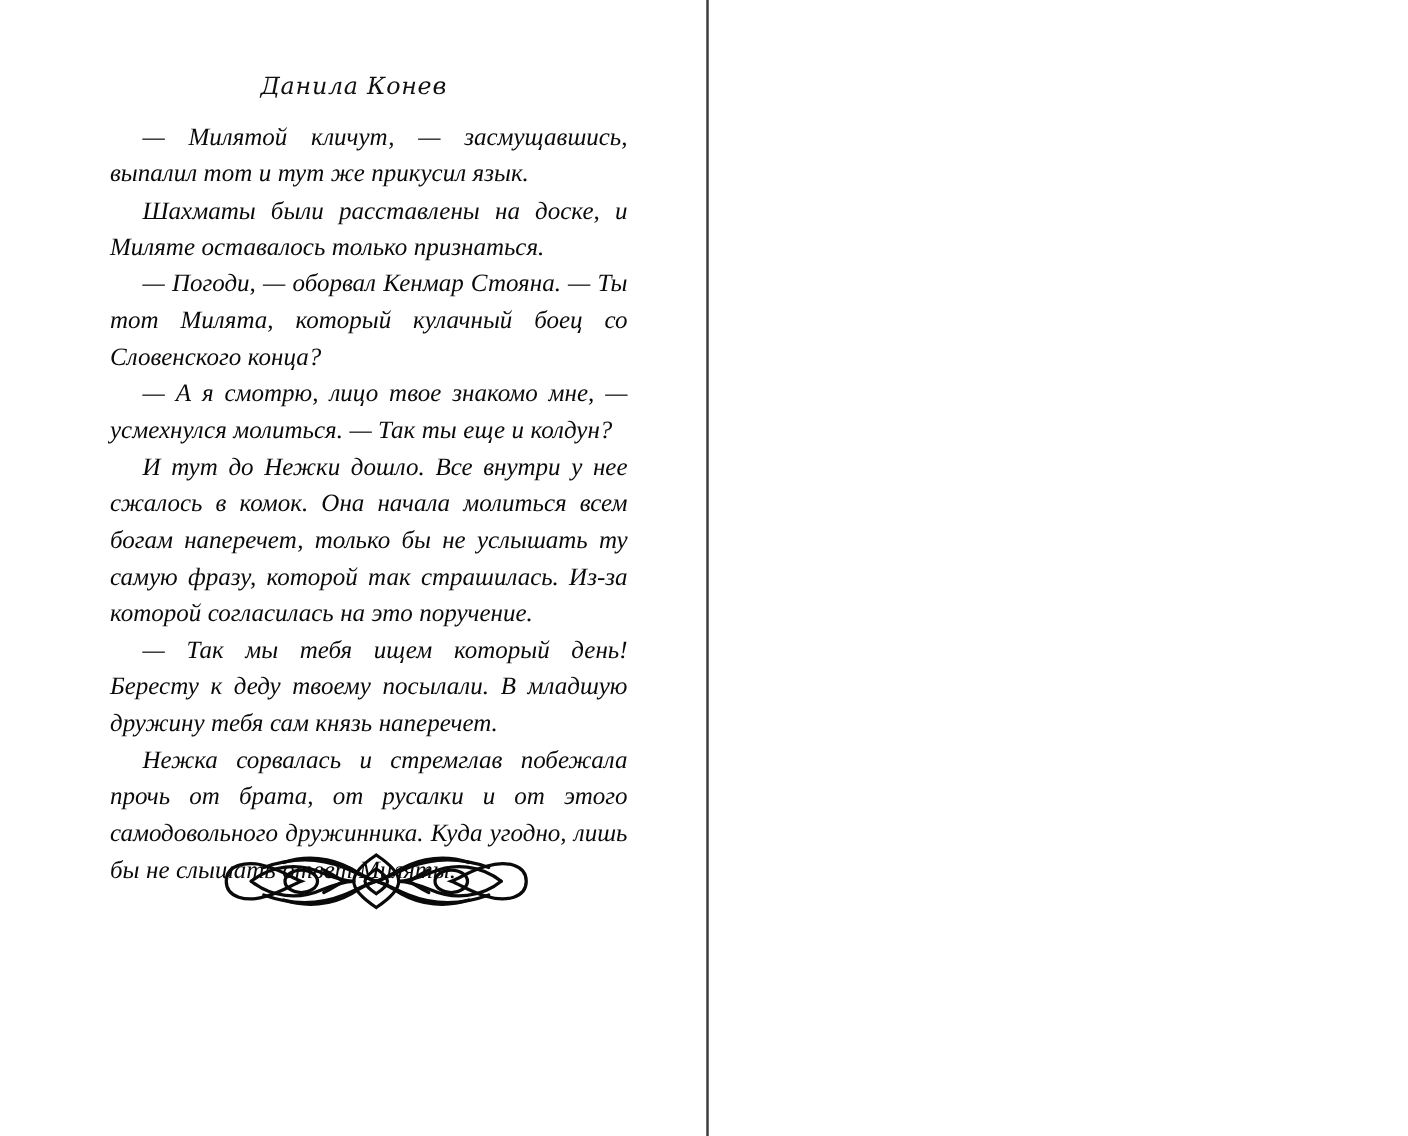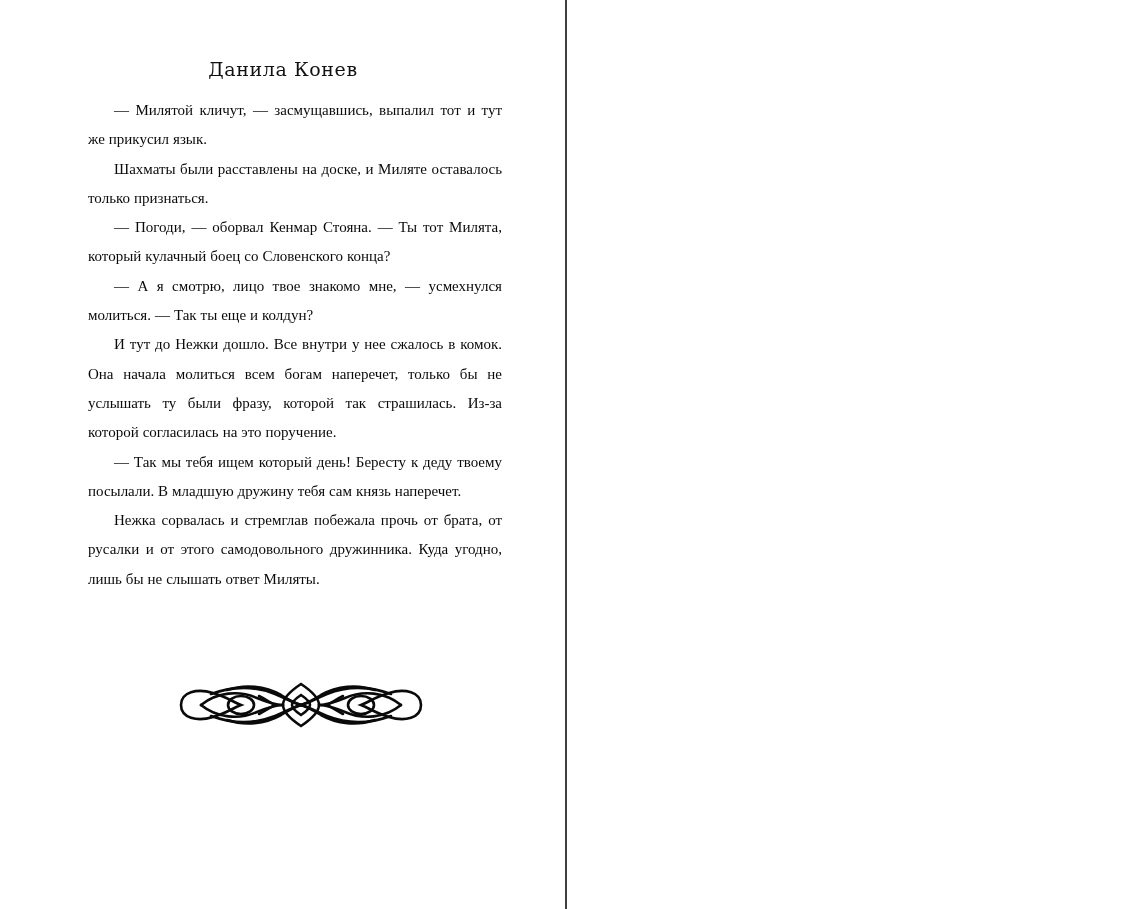--- a/index.html
+++ b/index.html
@@ -20,21 +20,21 @@
   #spread {
     position: absolute;
     inset: 0;
     display: flex;
   }
   .page {
     position: relative;
     height: 909px;
     background: #ffffff;
   }
-  #page-left  { width: 566px; }
+  #page-left  { width: 566px; font-style: italic; }
   #page-right { width: 560px; }
 
   
   #gutter-rule {
     position: absolute;
     left: 565px;
     top: 0;
     width: 2px;
     height: 909px;
     background: #3d3f40;
@@ -58,21 +58,21 @@
     position: absolute;
     left: 88px;
     top: 96px;
     width: 414px;
   }
 
   .bodytext p {
     margin: 0;
     text-align: justify;
     text-indent: 26px;
-    font-size: 15px;
+    font-size: 20px;
     line-height: 29.3px;
     word-spacing: 0.2px;
     hyphens: manual;
   }
 
   
   .gap-after { margin-bottom: 12px; }
 
   
   #knot-ornament {
@@ -90,21 +90,21 @@
 
   <div class="page" id="page-left">
 
     <div id="running-head">Данила Конев</div>
 
     <div class="bodytext" id="left-textblock">
       <p>— Милятой кличут, — засмущавшись, выпалил тот и тут же прикусил язык.</p>
       <p>Шахматы были расставлены на доске, и Миляте оставалось только признаться.</p>
       <p>— Погоди, — оборвал Кенмар Стояна. — Ты тот Милята, который кулачный боец со Словенского конца?</p>
       <p>— А я смотрю, лицо твое знакомо мне, — усмехнулся молиться. — Так ты еще и колдун?</p>
-      <p>И тут до Нежки дошло. Все внутри у нее сжалось в комок. Она начала молиться всем богам наперечет, только бы не услышать ту были фразу, которой так страшилась. Из-за которой согласилась на это поручение.</p>
+      <p>И тут до Нежки дошло. Все внутри у нее сжалось в комок. Она начала молиться всем богам наперечет, только бы не услышать ту самую фразу, которой так страшилась. Из-за которой согласилась на это поручение.</p>
       <p class="gap-after">— Так мы тебя ищем который день! Бересту к деду твоему посылали. В младшую дружину тебя сам князь наперечет.</p>
       <p>Нежка сорвалась и стремглав побежала прочь от брата, от русалки и от этого самодовольного дружинника. Куда угодно, лишь бы не слышать ответ Миляты.</p>
     </div>
 
     <div id="knot-ornament">
       <svg viewBox="0 0 260 66" width="260" height="66" aria-hidden="true">
         <g fill="none" stroke="#0a0a0a" stroke-width="2.6" stroke-linecap="round">
 
           <path d="M10 33 C10 20 26 16 42 21 C56 25 62 30 70 33 C62 36 56 41 42 45 C26 50 10 46 10 33 Z"></path>
 

